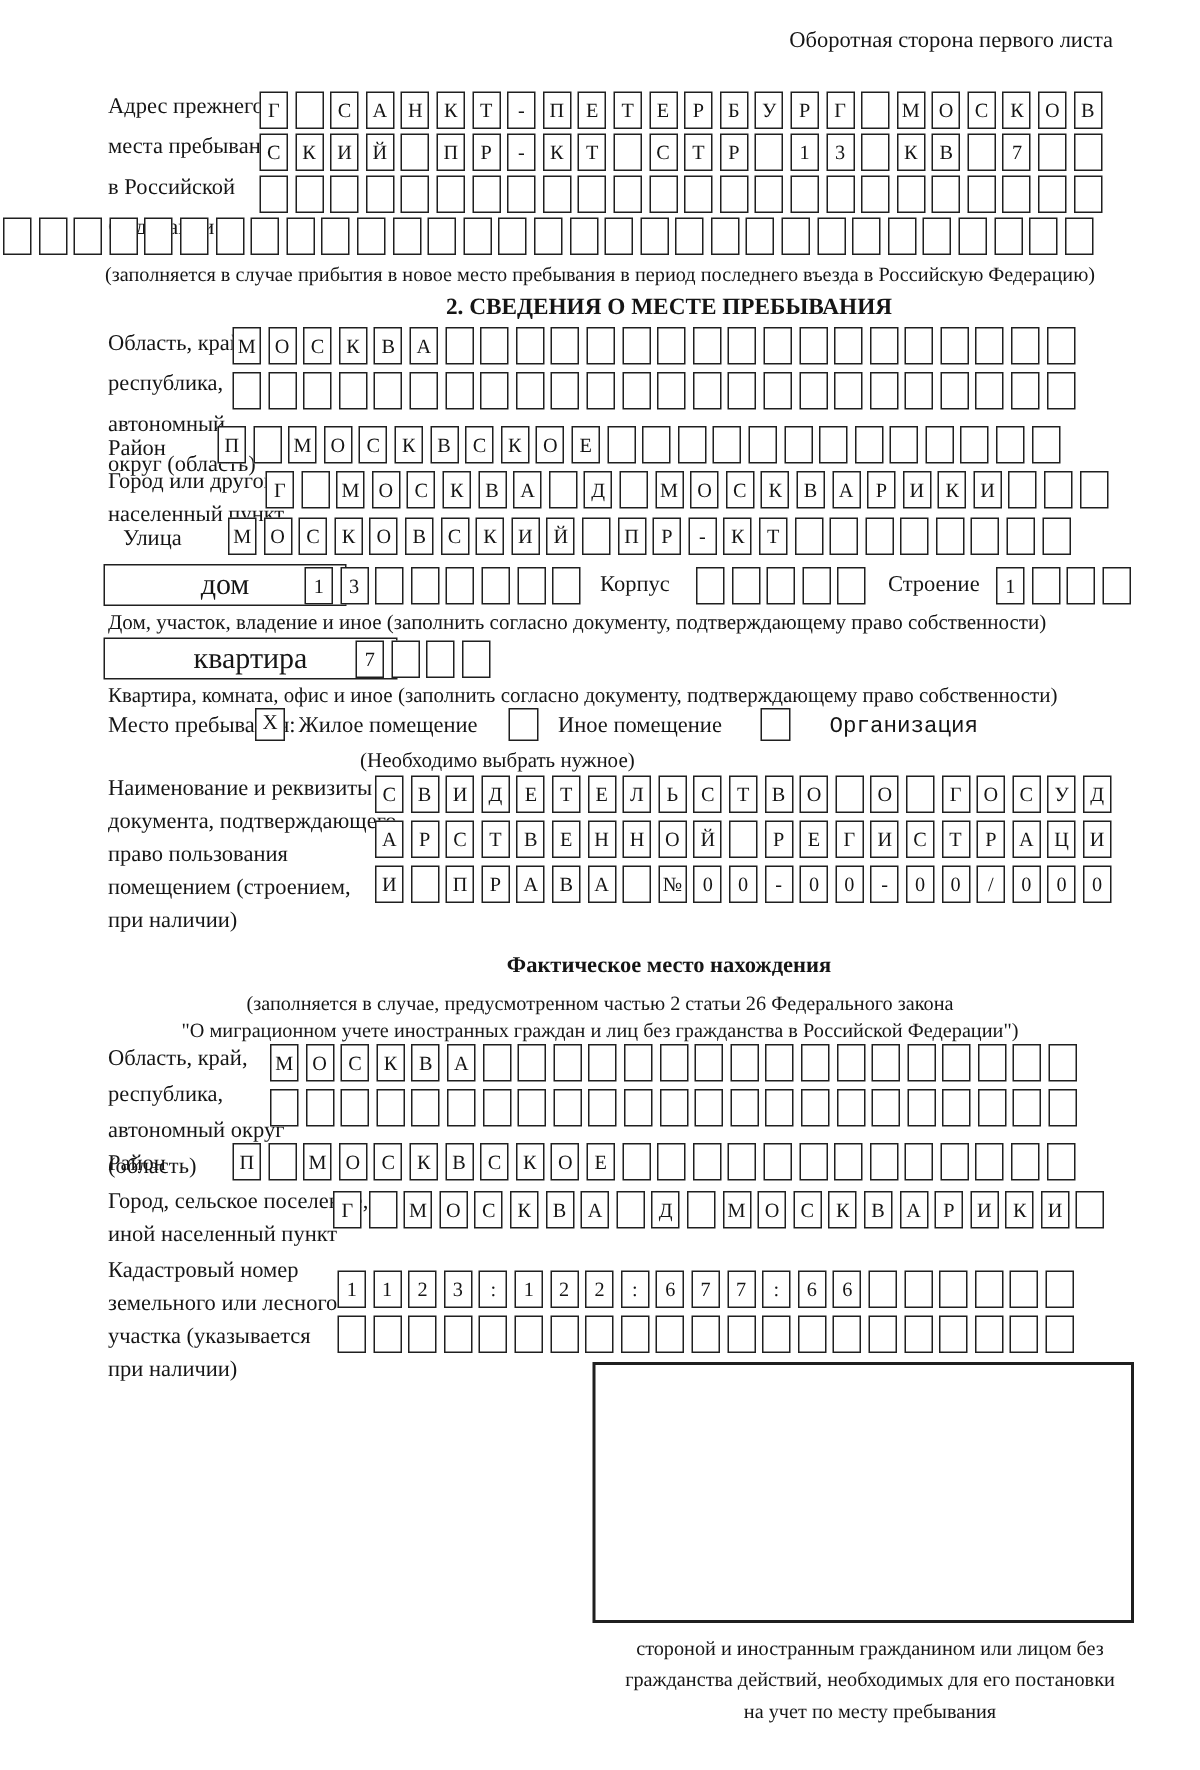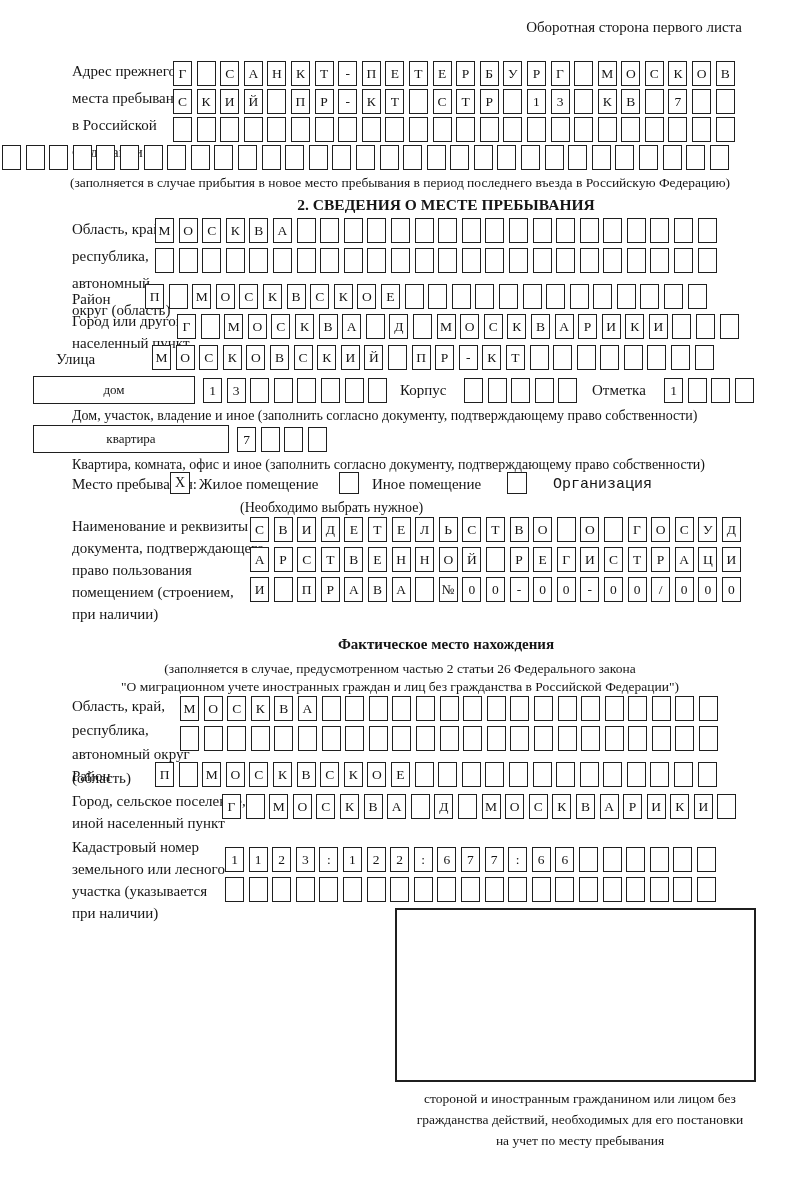--- a/index.html
+++ b/index.html
@@ -6,21 +6,21 @@
   .page{position:relative;width:800px;height:1180px;background:#fff;overflow:hidden;
         font-family:"Liberation Serif",serif;color:#151515;}
   .lbl{position:absolute;font-size:15px;line-height:27px;white-space:nowrap;}
   .lbl.lh22{line-height:22px;}
   .lbl.lh24{line-height:24px;}
   .cellrow{position:absolute;display:flex;}
   .cell{flex:0 0 auto;width:17px;height:23px;border:1.4px solid #1f1f1f;margin-right:4.6px;
         display:flex;align-items:center;justify-content:center;
         font-size:13.5px;line-height:23px;background:#fff;}
   .wbox{position:absolute;border:1.5px solid #1f1f1f;display:flex;align-items:center;
-        justify-content:center;font-size:13px;background:#fff;box-sizing:border-box;}
+        justify-content:center;font-size:20px;background:#fff;box-sizing:border-box;margin-left:36px;}
   .chk{position:absolute;width:20px;height:22px;border:1.5px solid #1f1f1f;display:flex;
        align-items:center;justify-content:center;font-size:14px;background:#fff;box-sizing:border-box;}
   .note{position:absolute;font-size:13.5px;line-height:18px;}
   .center{left:0;width:800px;text-align:center;}
   .title{position:absolute;font-weight:bold;font-size:15.5px;padding-left:46px;}
   .inline-lbl{position:absolute;font-size:15px;white-space:nowrap;}
   .stampbox{position:absolute;border:2px solid #1f1f1f;background:#fff;box-sizing:border-box;}
   .caption{position:absolute;font-size:13.5px;line-height:21px;text-align:center;}
 </style>
 </head>
@@ -262,21 +262,21 @@
       <span class="cell">А</span>
       <span class="cell">Р</span>
       <span class="cell">И</span>
       <span class="cell">К</span>
       <span class="cell">И</span>
       <span class="cell"></span>
       <span class="cell"></span>
       <span class="cell"></span>
     </div>
 
-  <div class="lbl" style="left:56px;top:346px;">Улица</div>
+  <div class="lbl" style="left:82px;top:346px;">Улица</div>
   <div class="cellrow" style="left:152px;top:345px;">
       <span class="cell">М</span>
       <span class="cell">О</span>
       <span class="cell">С</span>
       <span class="cell">К</span>
       <span class="cell">О</span>
       <span class="cell">В</span>
       <span class="cell">С</span>
       <span class="cell">К</span>
       <span class="cell">И</span>
@@ -309,21 +309,21 @@
       <span class="cell"></span>
     </div>
   <div class="inline-lbl" style="left:400px;top:382px;">Корпус</div>
   <div class="cellrow" style="left:464px;top:378px;">
       <span class="cell"></span>
       <span class="cell"></span>
       <span class="cell"></span>
       <span class="cell"></span>
       <span class="cell"></span>
     </div>
-  <div class="inline-lbl" style="left:592px;top:382px;">Отметка</div>
+  <div class="inline-lbl" style="left:592px;top:382px;">Строение</div>
   <div class="cellrow" style="left:664px;top:378px;">
       <span class="cell">1</span>
       <span class="cell"></span>
       <span class="cell"></span>
       <span class="cell"></span>
     </div>
   <div class="note" style="left:72px;top:407px;font-size:14px;">Дом, участок, владение и иное (заполнить согласно документу, подтверждающему право собственности)</div>
 
   <div class="wbox" style="left:33px;top:425px;width:196px;height:28px;">квартира</div>
   <div class="cellrow" style="left:237px;top:427px;">

